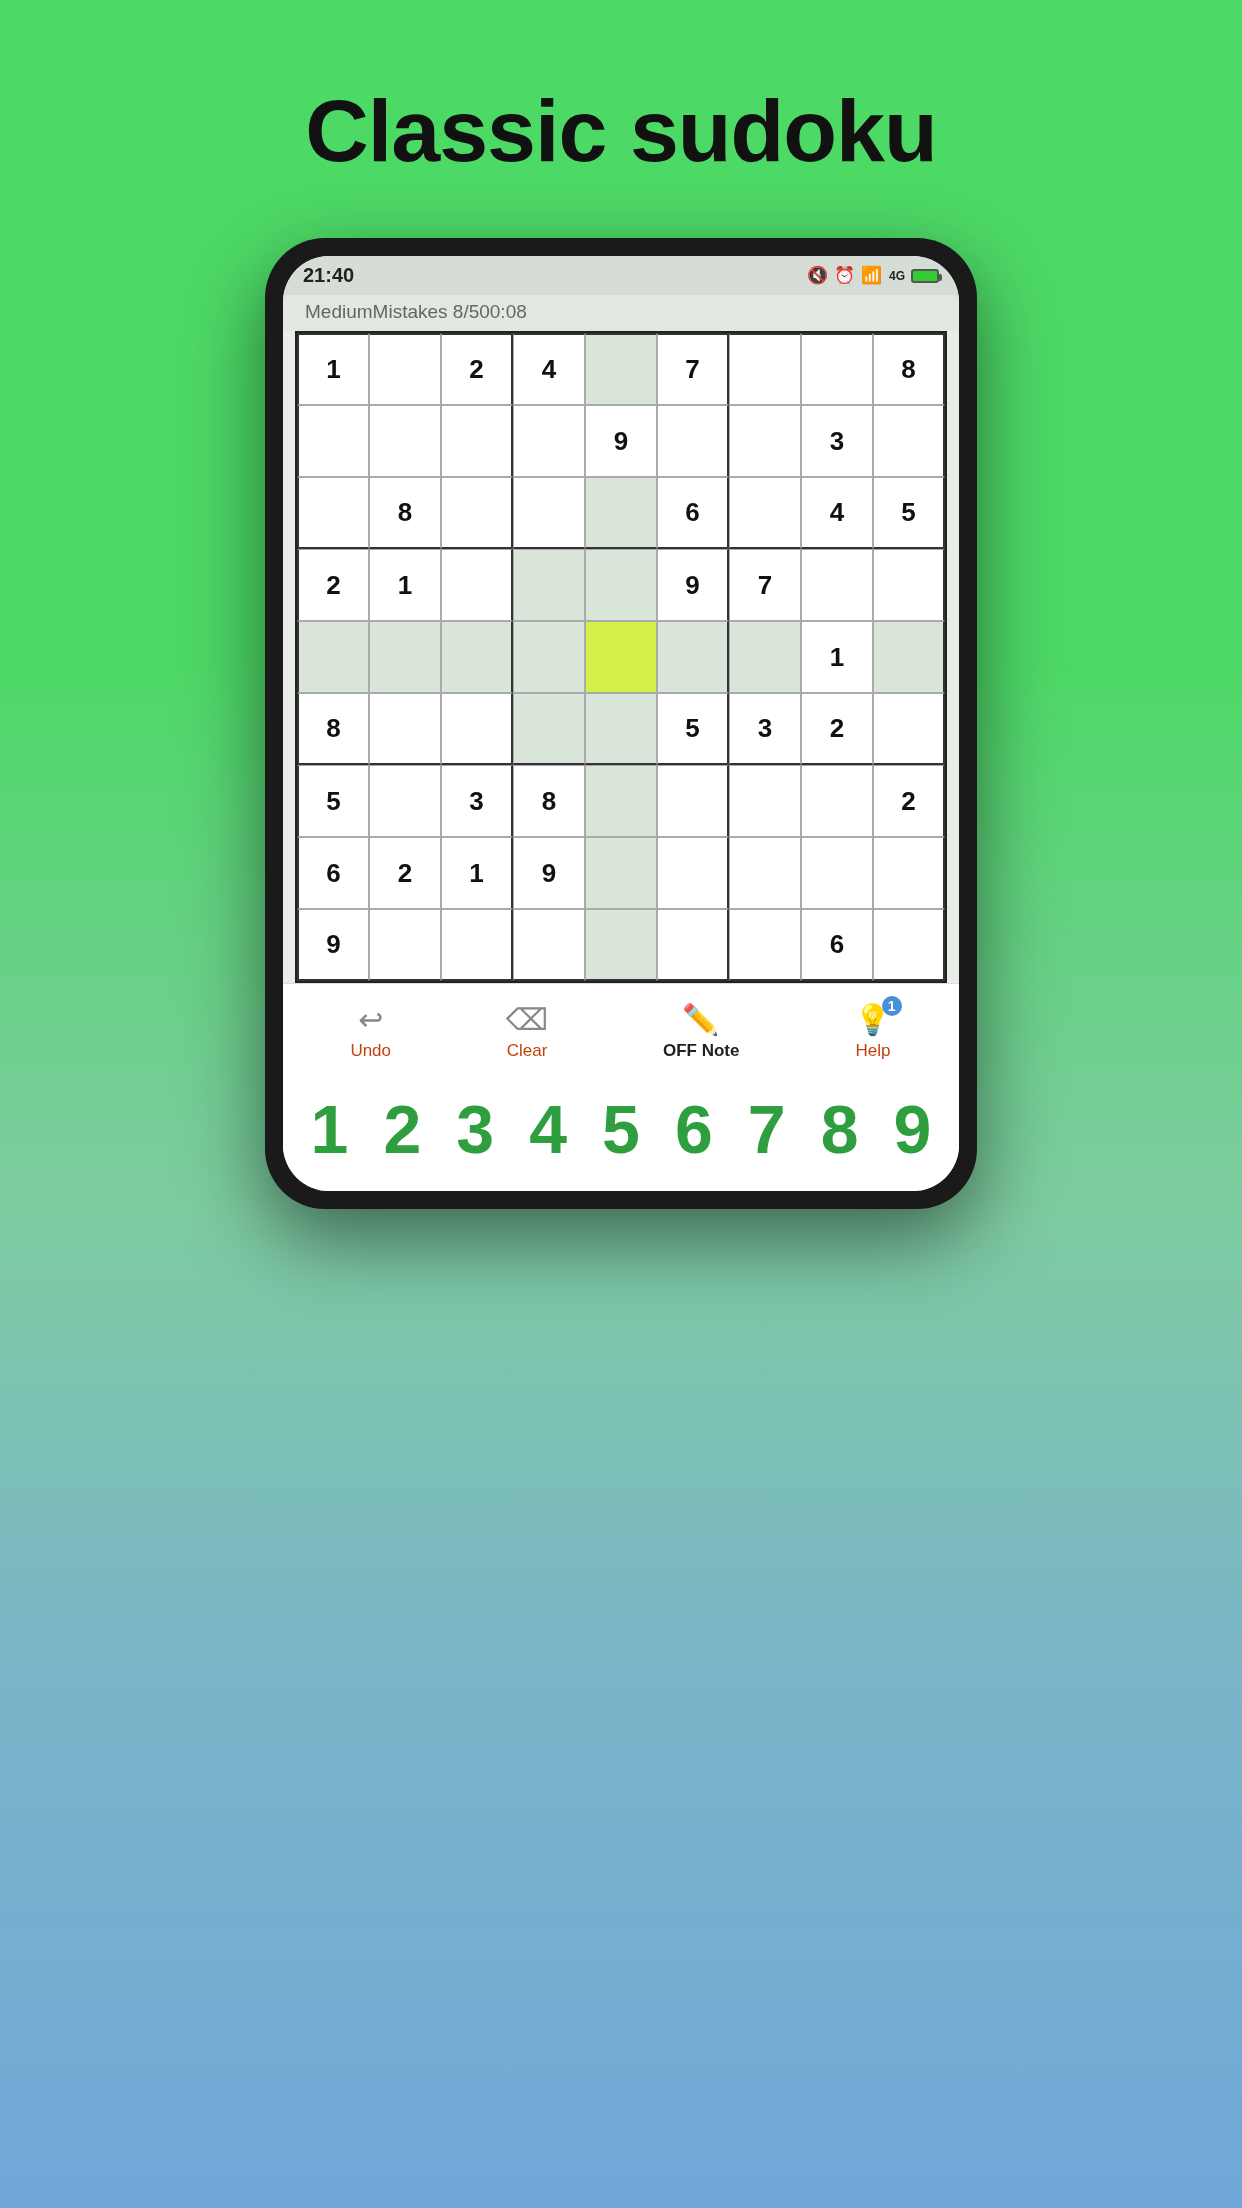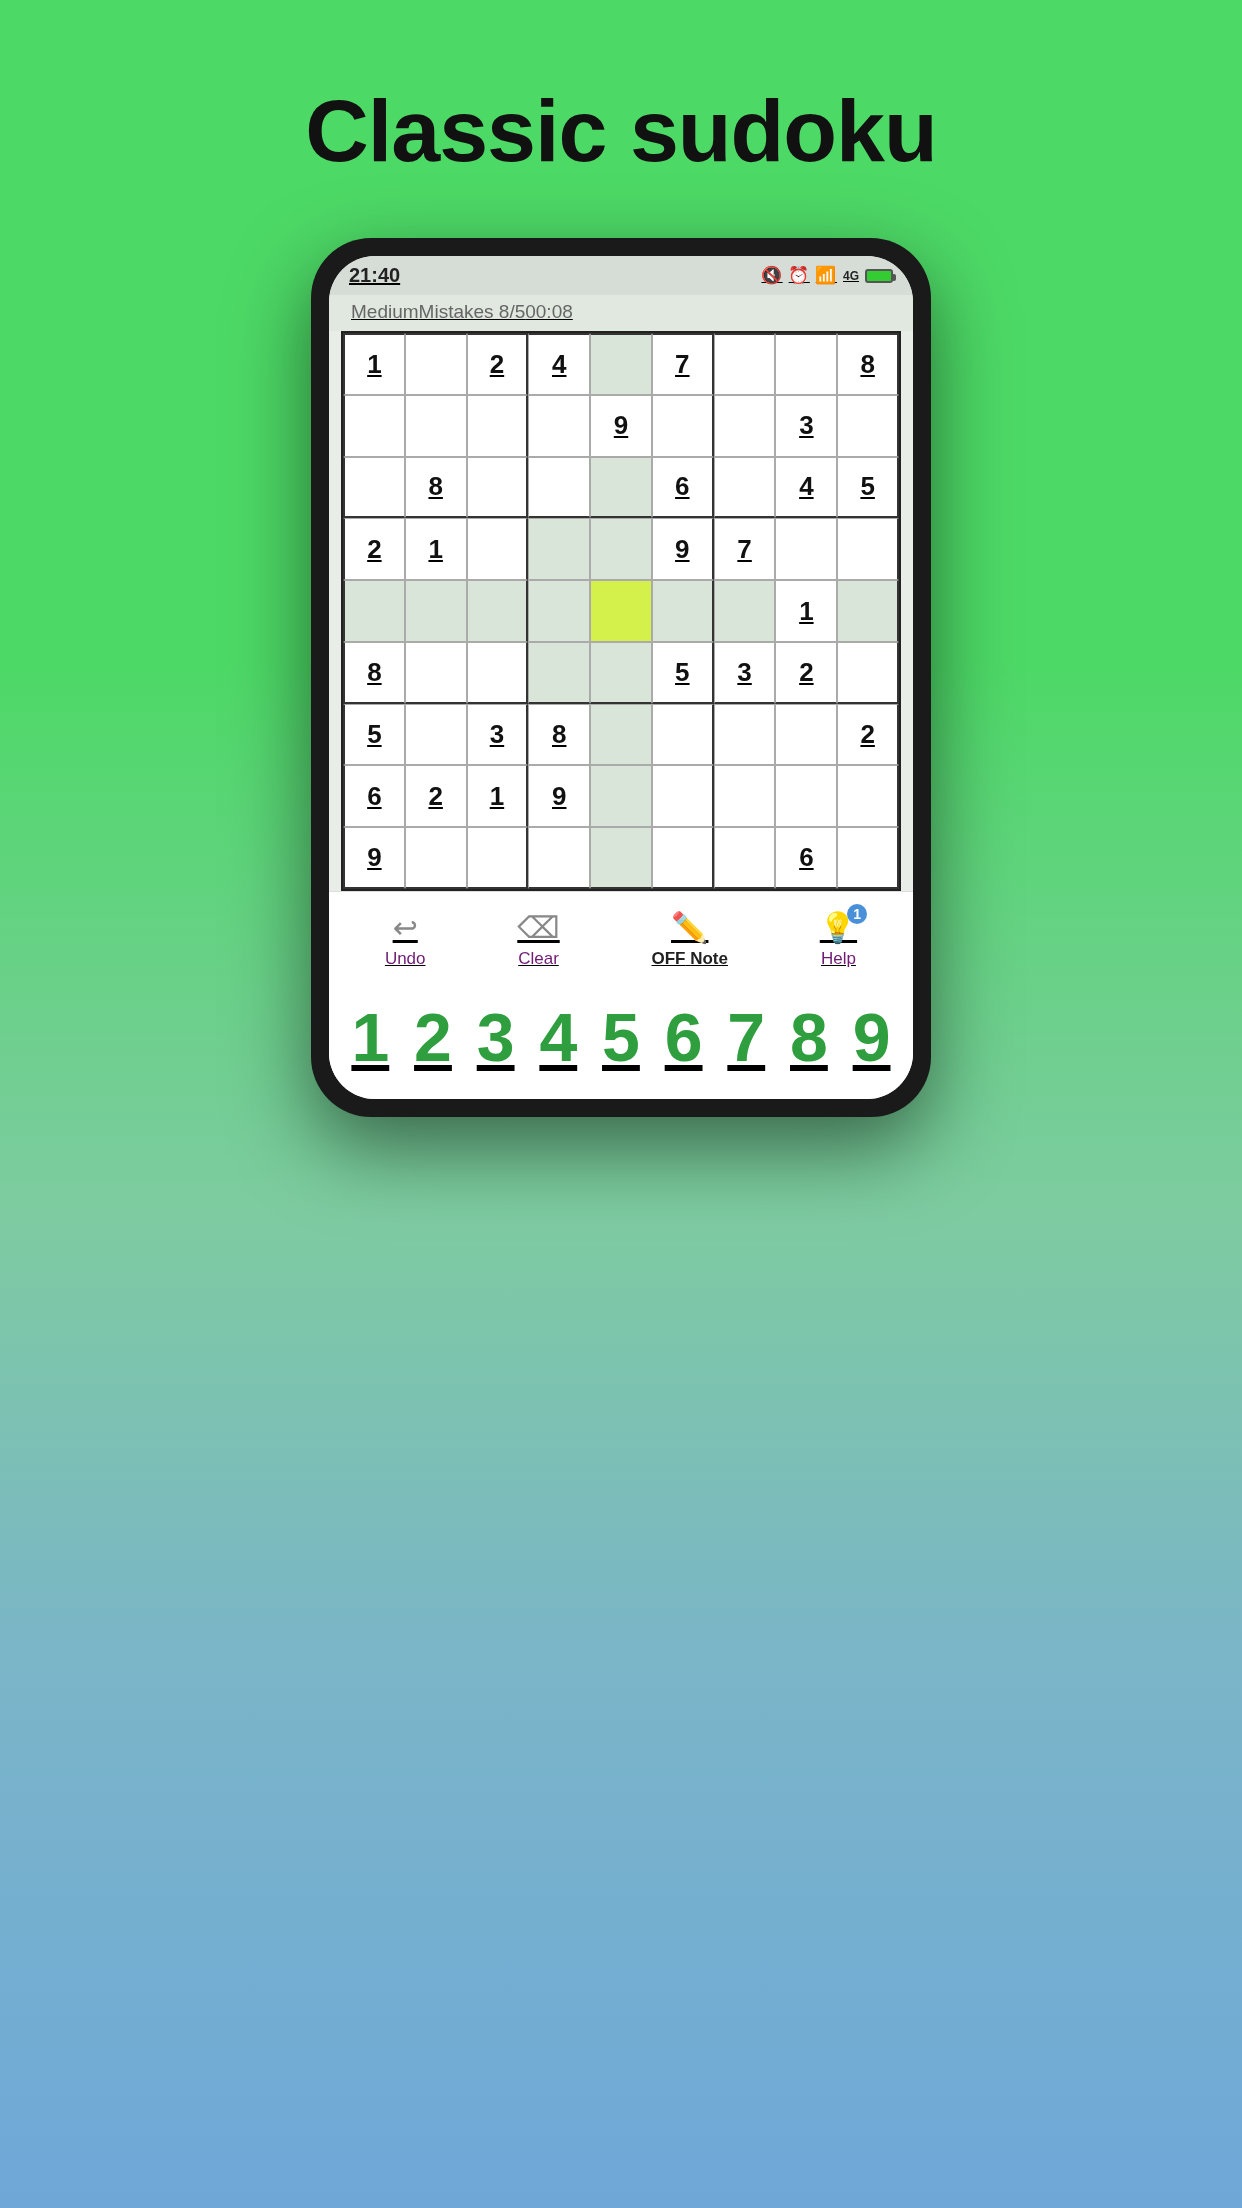--- a/index.html
+++ b/index.html
@@ -15,26 +15,25 @@
     }
     .app-title {
       font-size: 88px;
       font-weight: 700;
       color: #111;
       margin-top: 80px;
       margin-bottom: 56px;
       letter-spacing: -1px;
     }
     .phone-shell {
-      width: 620px;
+      width: 712px;
       background: #1a1a1a;
       border-radius: 60px;
       padding: 18px;
       box-shadow: 0 30px 80px rgba(0,0,0,0.5);
-      text-decoration: underline;
     }
     .phone-screen {
       background: #e8ede8;
       border-radius: 46px;
       overflow: hidden;
     }
     .status-bar {
       background: #d6dcd6;
       display: flex;
       justify-content: space-between;
@@ -128,21 +127,21 @@
     }
     .toolbar-btn {
       display: flex;
       flex-direction: column;
       align-items: center;
       gap: 4px;
       cursor: pointer;
       padding: 4px 16px;
     }
     .toolbar-btn .icon { font-size: 30px; color: #888; }
-    .toolbar-btn .label { font-size: 17px; color: #701a75; }
+    .toolbar-btn .label { font-size: 17px; color: #c2410c; }
     .toolbar-btn.active .label { font-weight: 700; color: #222; }
     .toolbar-btn.active .icon { color: #222; }
     .help-badge {
       position: relative;
       display: inline-block;
     }
     .badge {
       position: absolute;
       top: -6px;
       right: -10px;

